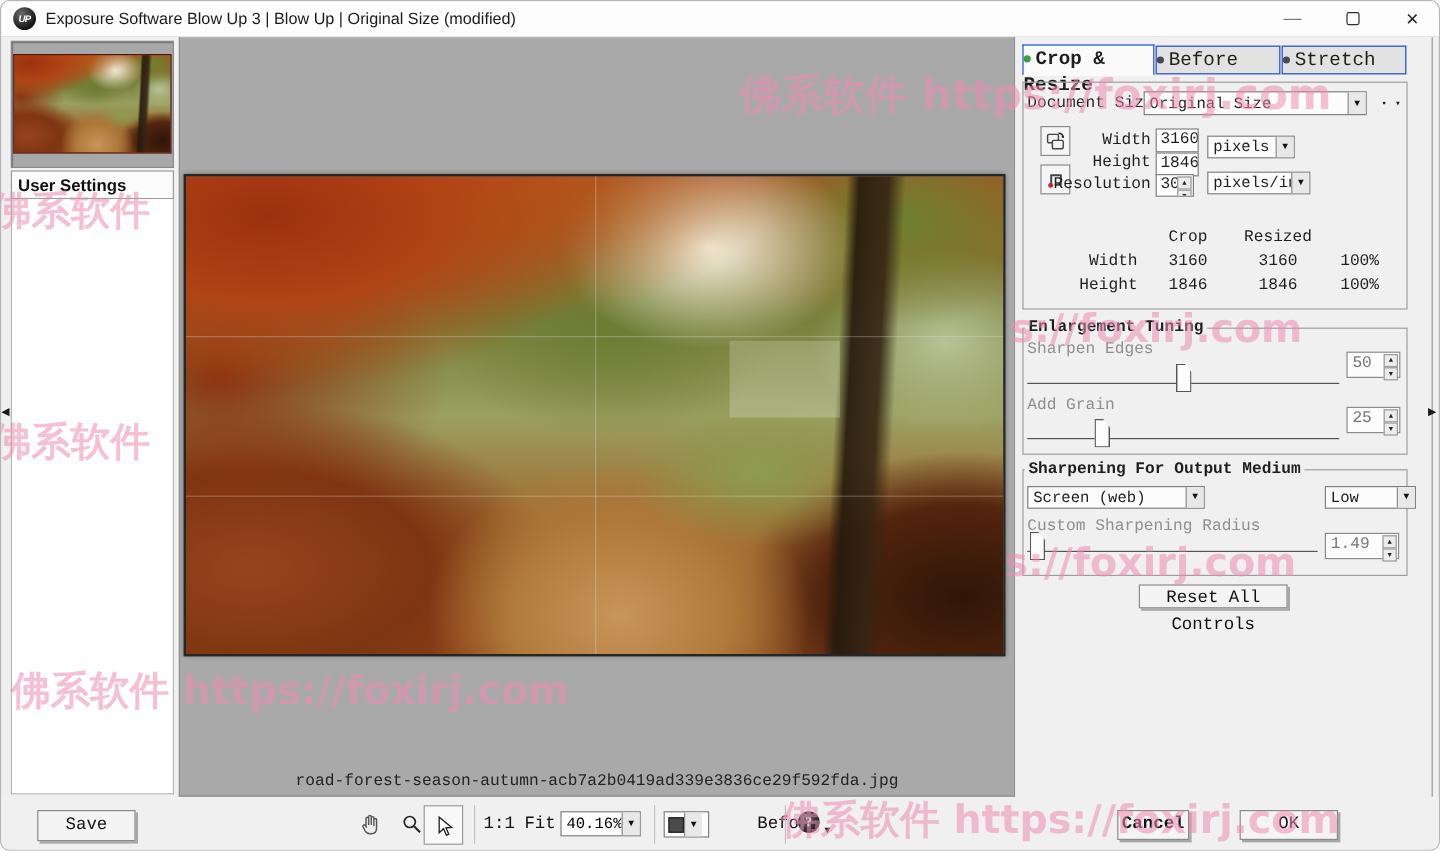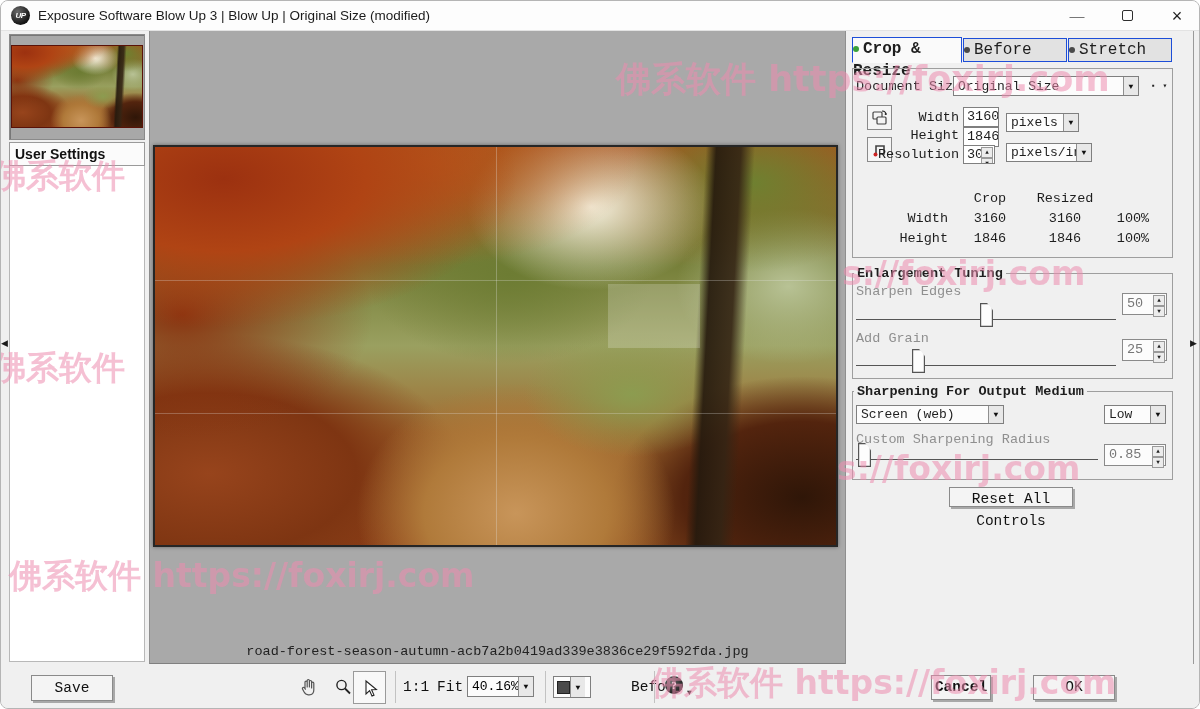--- a/index.html
+++ b/index.html
@@ -270,31 +270,31 @@
           <span>▼</span>
         </span>
     </div>
 
     <div class="groupbox group3"></div>
     <div class="group-title gt3">Sharpening For Output Medium</div>
     <div class="dropdown" style="left:10px; top:374px; width:148px; height:19px;">
       <span class="dd-text">Screen (web)</span>
       <span class="dd-arrow">▼</span>
     </div>
-    <div class="dropdown" style="left:258px; top:374px; width:62px; height:19px;">
+    <div class="dropdown" style="left:258px; top:374px; width:76px; height:19px;">
       <span class="dd-text">Low</span>
       <span class="dd-arrow">▼</span>
     </div>
     <div class="plabel gray" style="left:10px; top:401px;">Custom Sharpening Radius</div>
     <div class="slider" style="left:10px; top:412px; width:242px;">
       <div class="track"></div>
       <div class="handle" style="left:2px;"></div>
     </div>
     <div class="valuebox" style="left:258px; top:413px; width:62px; height:22px;">
-      <span>0.85</span>
+      <span>1.49</span>
       <span class="spin">
           <span>▲</span>
           <span>▼</span>
         </span>
     </div>
 
     <div class="push-btn" style="left:103px; top:456px; width:124px; height:20px; line-height:22px;">Reset All Controls</div>
   </div>
 
   <div class="bottombar">

